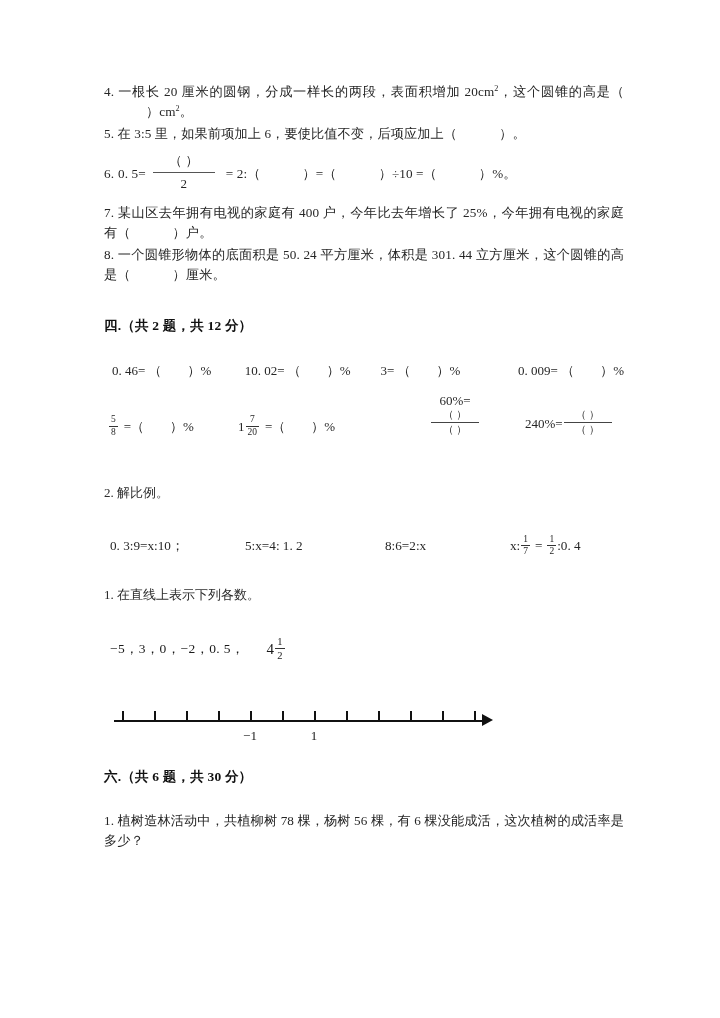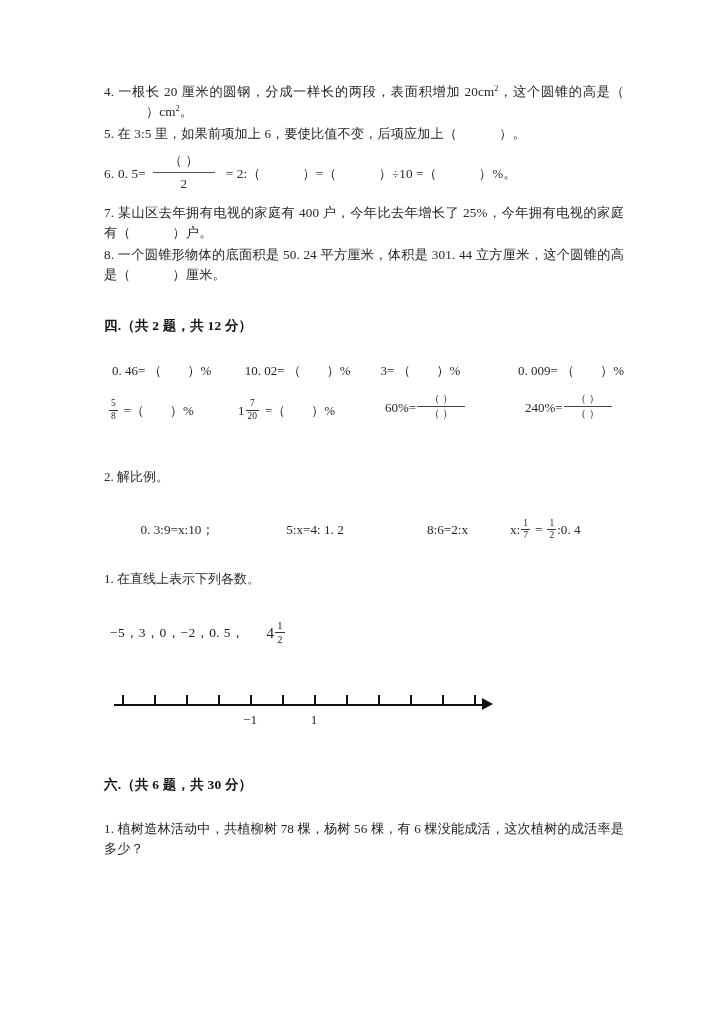--- a/index.html
+++ b/index.html
@@ -288,40 +288,40 @@
           <span class="frac">
             <span class="num">7</span>
             <span class="den">20</span>
           </span>
         </span>
         <span style="margin-left:5px;">=（</span>
           <span class="blank" style="min-width:26px;"></span>
           <span>）%</span>
       </span>
 
-      <span class="calc-cell" style="width:140px; display:flex; align-items:center;">
+      <span class="calc-cell" style="width:140px; display:flex; align-items:center;flex-direction:column;">
         <span>60%=</span>
         <span class="frac-pp">
           <span class="num">（ ）</span>
           <span class="den">（ ）</span>
         </span>
       </span>
 
       <span class="calc-cell" style="display:flex; align-items:center;">
         <span>240%=</span>
         <span class="frac-pp">
           <span class="num">（ ）</span>
           <span class="den">（ ）</span>
         </span>
       </span>
     </div>
 
     <div class="sub-q" style="margin-top:45px;">2. 解比例。</div>
 
-    <div class="prop-row" style="margin-top:33px; padding-left:6px;text-align:center;">
+    <div class="prop-row" style="margin-top:33px; padding-left:6px;">
       <span style="width:135px;">0. 3:9=x:10；</span>
       <span style="width:140px;">5:x=4: 1. 2</span>
       <span style="width:125px;">8:6=2:x</span>
       <span style="display:flex; align-items:center;">
         <span>x:</span>
         <span class="frac">
           <span class="num">1</span>
           <span class="den">7</span>
         </span>
         <span style="margin:0 4px;">=</span>
@@ -363,18 +363,18 @@
           <div class="nl-tick" style="left: 328px;"></div>
           <div class="nl-tick" style="left: 360px;"></div>
         </div>
       <div class="nl-arrow" id="nl-arrow" style="left: 368px;"></div>
       <div id="nl-labels">
           <div class="nl-label" style="left: 136px;">−1</div>
           <div class="nl-label" style="left: 200px;">1</div>
         </div>
     </div>
 
-    <div class="section-head" style="margin-top:44px;">六.（共 6 题，共 30 分）</div>
+    <div class="section-head" style="margin-top:20px;">六.（共 6 题，共 30 分）</div>
 
     <div class="qline" style="margin-top:25px;">1. 植树造林活动中，共植柳树 78 棵，杨树 56 棵，有 6 棵没能成活，这次植树的成活率是多少？</div>
 
   </div>
 </div>
 
 </body></html>

